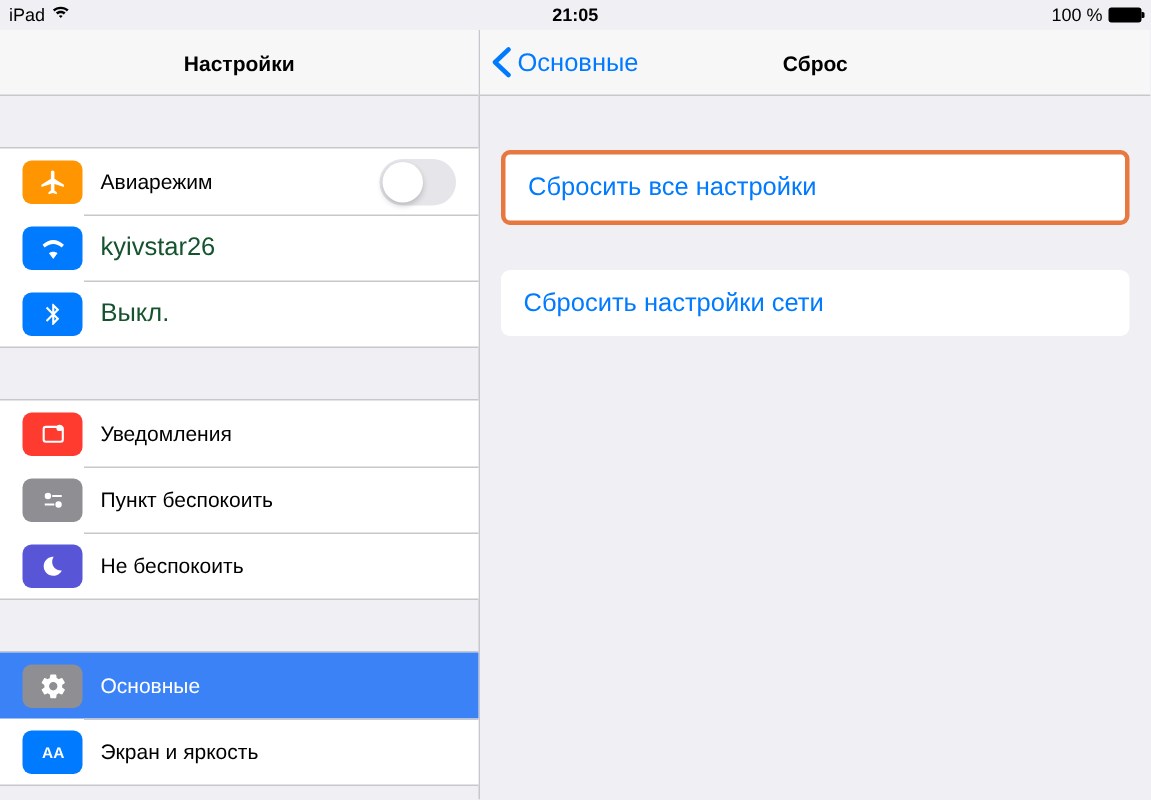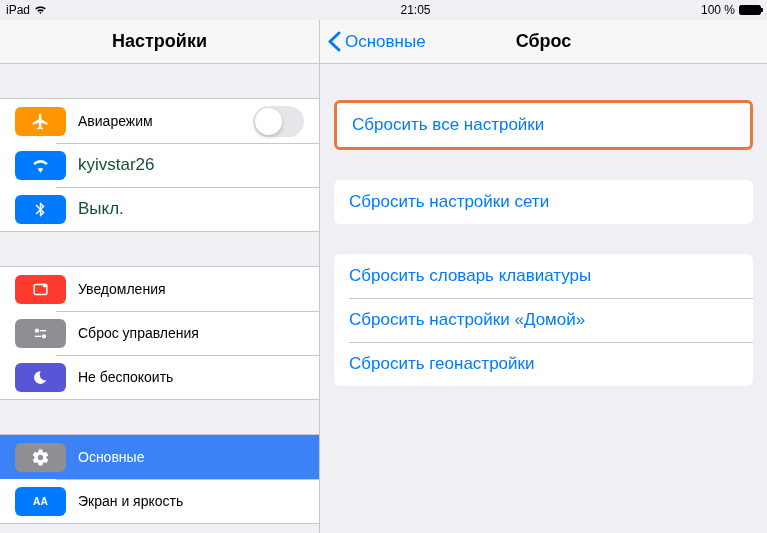--- a/index.html
+++ b/index.html
@@ -13,34 +13,34 @@
   color: #000;
 }
 .status-bar {
   height: 20px;
   display: flex;
   align-items: center;
   padding: 0 6px;
   font-size: 12px;
   position: relative;
 }
-.status-left { display: flex; align-items: center; gap: 4px; }
-.status-center { position: absolute; left: 50%; transform: translateX(-50%); font-weight: 400; margin-left: 32px; }
+.status-left { display: flex; align-items: flex-start; gap: 4px; }
+.status-center { position: absolute; left: 50%; transform: translateX(-50%); font-weight: 700; }
 .status-right { margin-left: auto; display: flex; align-items: center; gap: 4px; }
 .wifi-status { width: 13px; height: 10px; }
 .battery { width: 22px; height: 10px; border: 1px solid #000; border-radius: 2px; position: relative; }
 .battery::after { content: ""; position: absolute; right: -3px; top: 2px; width: 2px; height: 4px; background: #000; border-radius: 0 1px 1px 0; }
 .battery-fill { background: #000; height: 100%; width: 100%; }
 
 .container { display: flex; height: calc(100% - 20px); }
 .sidebar { width: 320px; background: #efeff4; border-right: 1px solid #c8c7cc; display: flex; flex-direction: column; }
 .main { flex: 1; background: #efeff4; display: flex; flex-direction: column; }
 
 .nav-bar { height: 44px; display: flex; align-items: center; justify-content: center; position: relative; border-bottom: 1px solid #c8c7cc; background: #f7f7f8; }
-.nav-title { font-weight: 600; font-size: 18px; }
+.nav-title { font-weight: 600; font-size: 14px; }
 .nav-back { position: absolute; left: 8px; display: flex; align-items: center; color: #007aff; font-size: 17px; cursor: pointer; }
 .nav-back svg { width: 13px; height: 21px; margin-right: 4px; }
 
 .list-group { margin-top: 34px; background: #fff; border-top: 1px solid #c8c7cc; border-bottom: 1px solid #c8c7cc; }
 .sidebar .list-group:first-of-type { margin-top: 30px; }
 .list-item {
   display: flex;
   align-items: center;
   min-height: 44px;
   padding: 0 15px;
@@ -52,21 +52,21 @@
   position: absolute;
   top: 0;
   left: 56px;
   right: 0;
   height: 1px;
   background: #c8c7cc;
 }
 .list-item.selected { background: #3b82f6; color: #fff; }
 .list-item.selected .item-label { color: #fff; }
 
-.item-icon { width: 51px; height: 29px; border-radius: 6px; margin-right: 12px; display: flex; align-items: center; justify-content: center; flex-shrink: 0; text-align: center; }
+.item-icon { width: 40px; height: 29px; border-radius: 6px; margin-right: 12px; display: flex; align-items: center; justify-content: center; flex-shrink: 0; text-align: center; }
 .item-label { flex: 1; font-size: 14px; color: #000; }
 .item-value { color: #14532d; font-size: 17px; margin-right: 6px; }
 
 .toggle { width: 51px; height: 31px; background: #e5e5ea; border-radius: 16px; position: relative; }
 .toggle-knob { position: absolute; left: 2px; top: 2px; width: 27px; height: 27px; background: #fff; border-radius: 50%; box-shadow: 0 2px 4px rgba(0,0,0,0.2); }
 
 .main-content { padding: 0 14px; overflow-y: auto; flex: 1; }
 .highlight-group { border: 3px solid #e67840; border-radius: 6px; margin-top: 36px; padding: 0; background: #fff; overflow: hidden; }
 .main-group { background: #fff; border-radius: 6px; margin-top: 30px; overflow: hidden; text-align: center; }
 .main-item {
@@ -169,21 +169,21 @@
       </div>
       <div class="list-item">
         <div class="item-icon ic-control">
           <svg width="17" height="17" viewBox="0 0 24 24" fill="none" stroke="#fff" stroke-width="2">
               <circle cx="7" cy="8" r="2" fill="#fff"></circle>
               <line x1="11" y1="8" x2="20" y2="8"></line>
               <circle cx="17" cy="16" r="2" fill="#fff"></circle>
               <line x1="4" y1="16" x2="13" y2="16"></line>
             </svg>
         </div>
-        <div class="item-label">Сброс управления</div>
+        <div class="item-label">Пункт беспокоить</div>
       </div>
       <div class="list-item">
         <div class="item-icon ic-dnd">
           <svg width="17" height="17" viewBox="0 0 24 24" fill="#fff">
               <path d="M12 3c.13 0 .26 0 .39.04C11.5 4.4 11 6.1 11 8c0 4.42 3.58 8 8 8 .34 0 .67-.03 1-.07-1.37 3-4.41 5.07-7.99 5.07-4.97 0-9-4.03-9-9 0-4.58 3.44-8.36 7.99-8.93z"></path>
             </svg>
         </div>
         <div class="item-label">Не беспокоить</div>
       </div>
     </div>
@@ -221,21 +221,16 @@
 
     <div class="main-content">
       <div class="highlight-group">
         <div class="main-item">Сбросить все настройки</div>
       </div>
 
       <div class="main-group">
         <div class="main-item">Сбросить настройки сети</div>
       </div>
 
-      <div class="main-group">
-        <div class="main-item">Сбросить словарь клавиатуры</div>
-        <div class="main-item">Сбросить настройки «Домой»</div>
-        <div class="main-item">Сбросить геонастройки</div>
-      </div>
     </div>
   </div>
 
 </div>
 
 </body></html>

